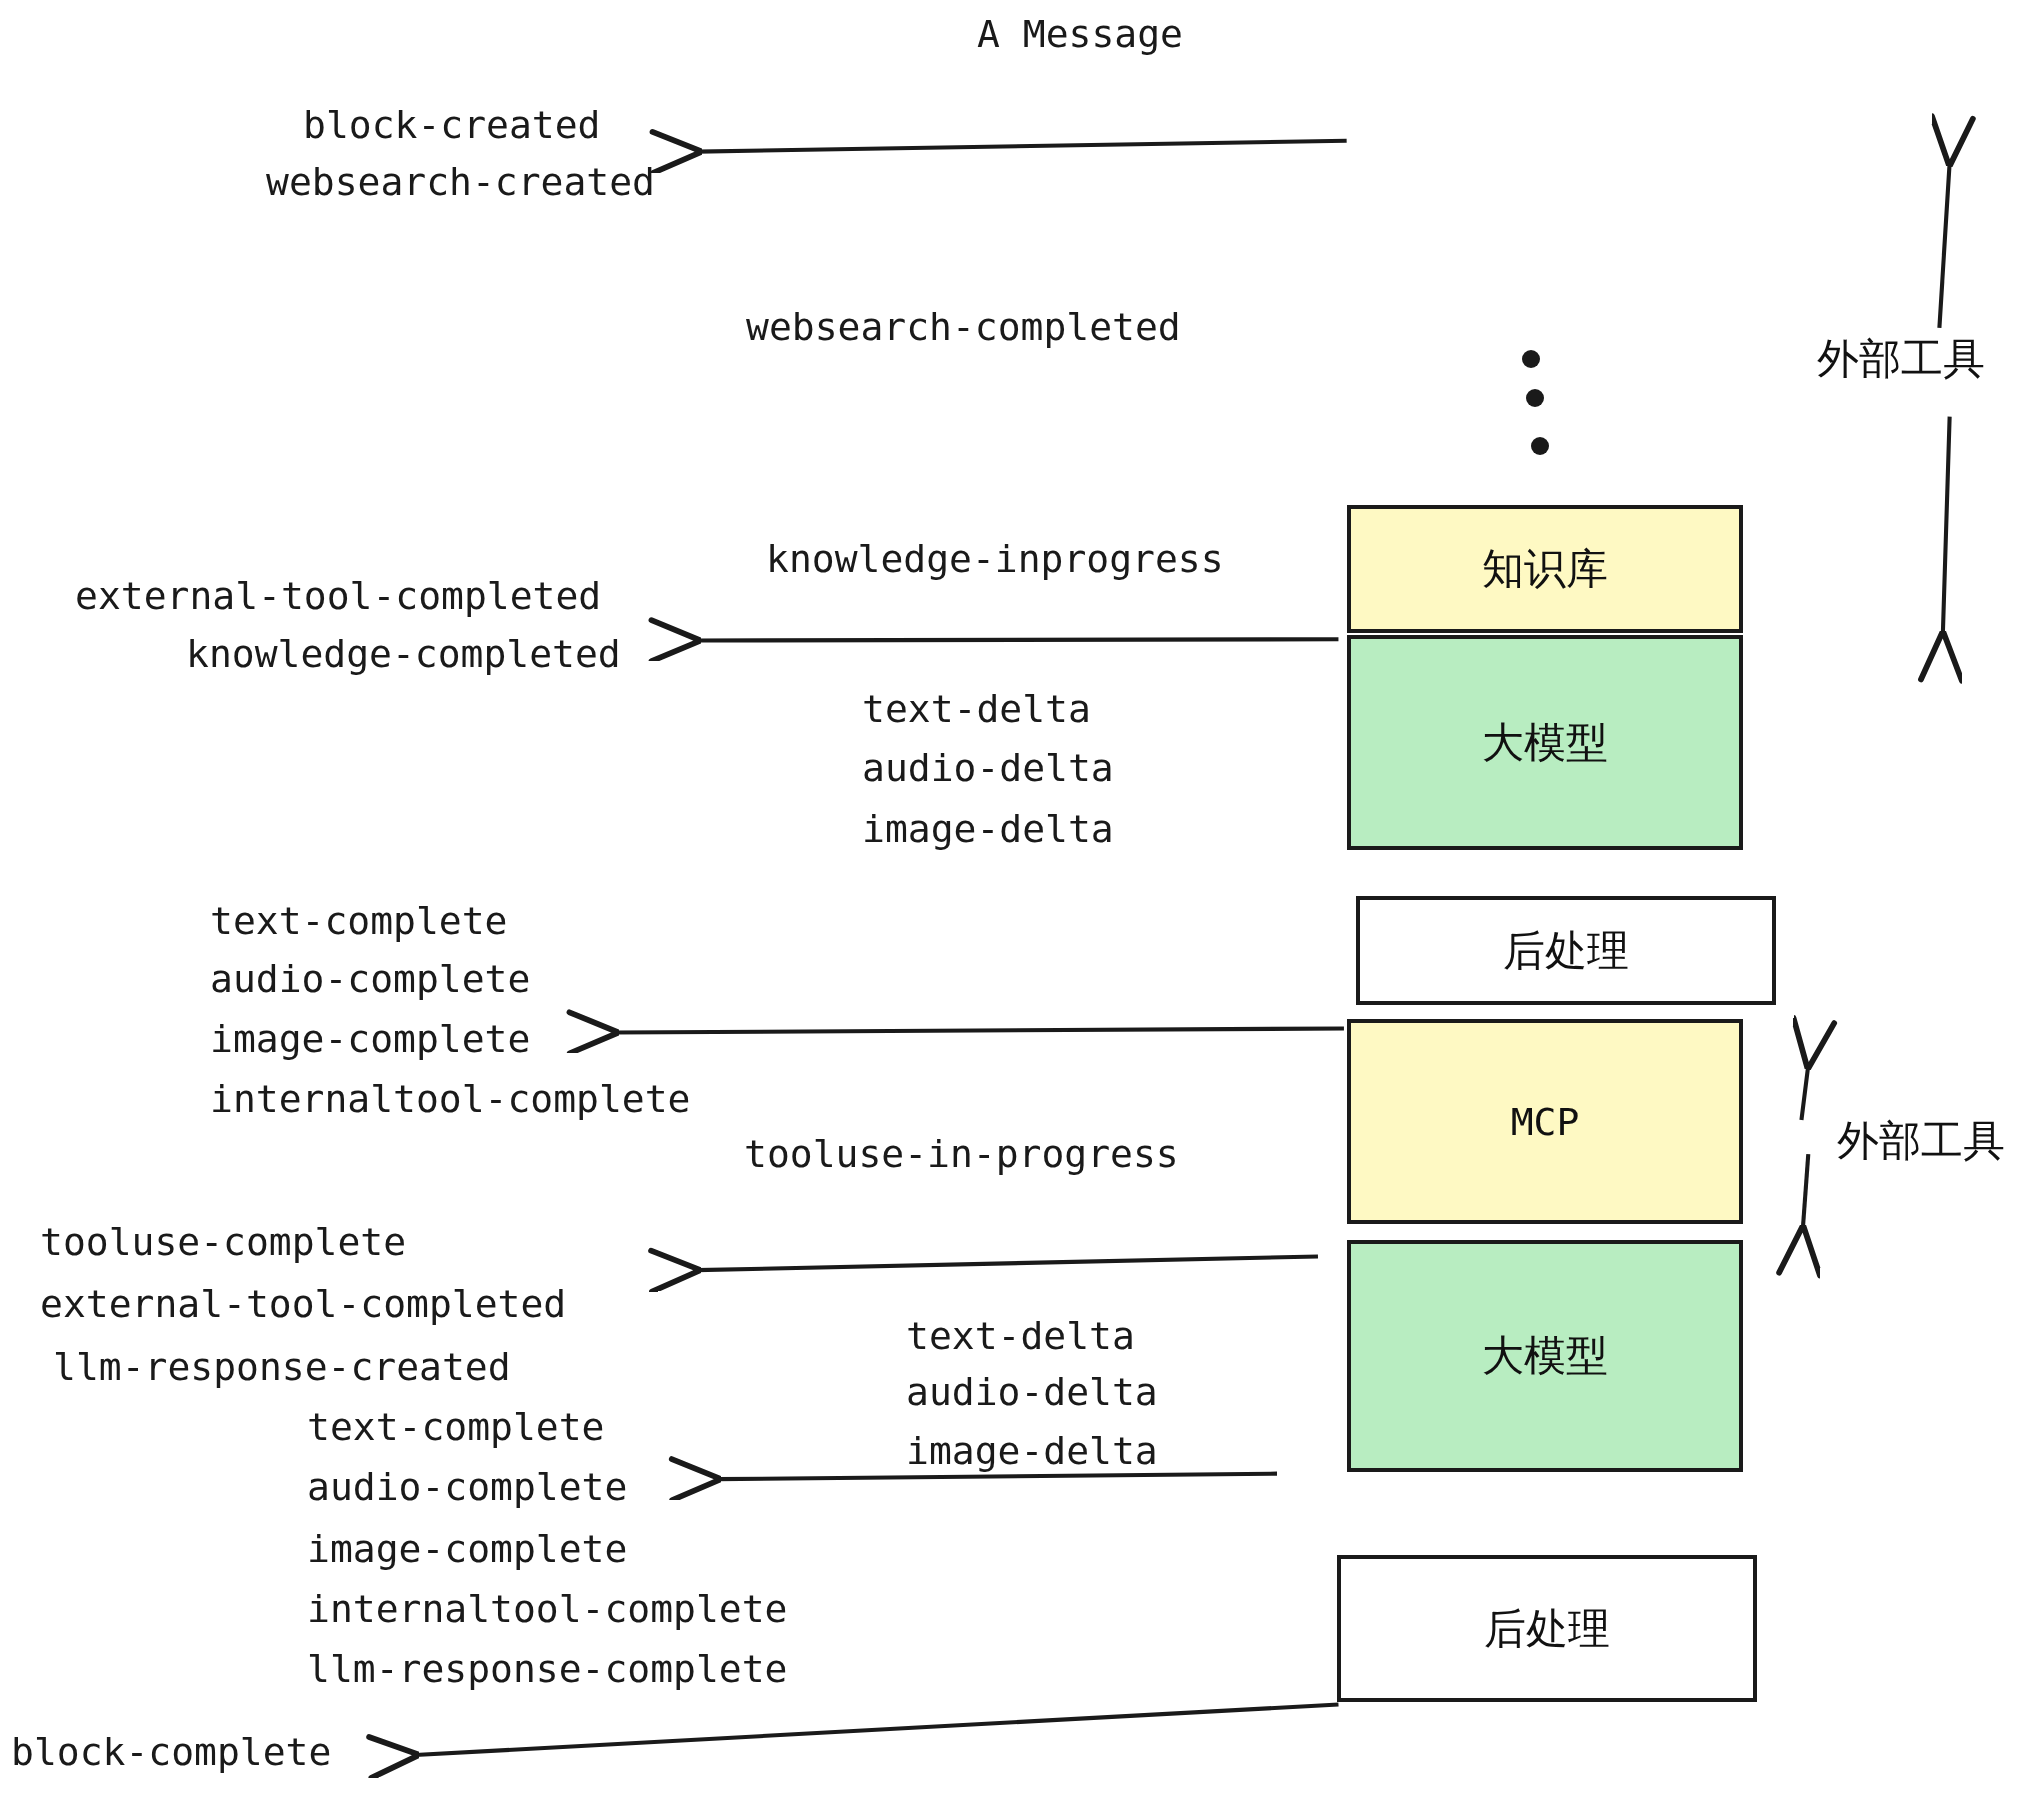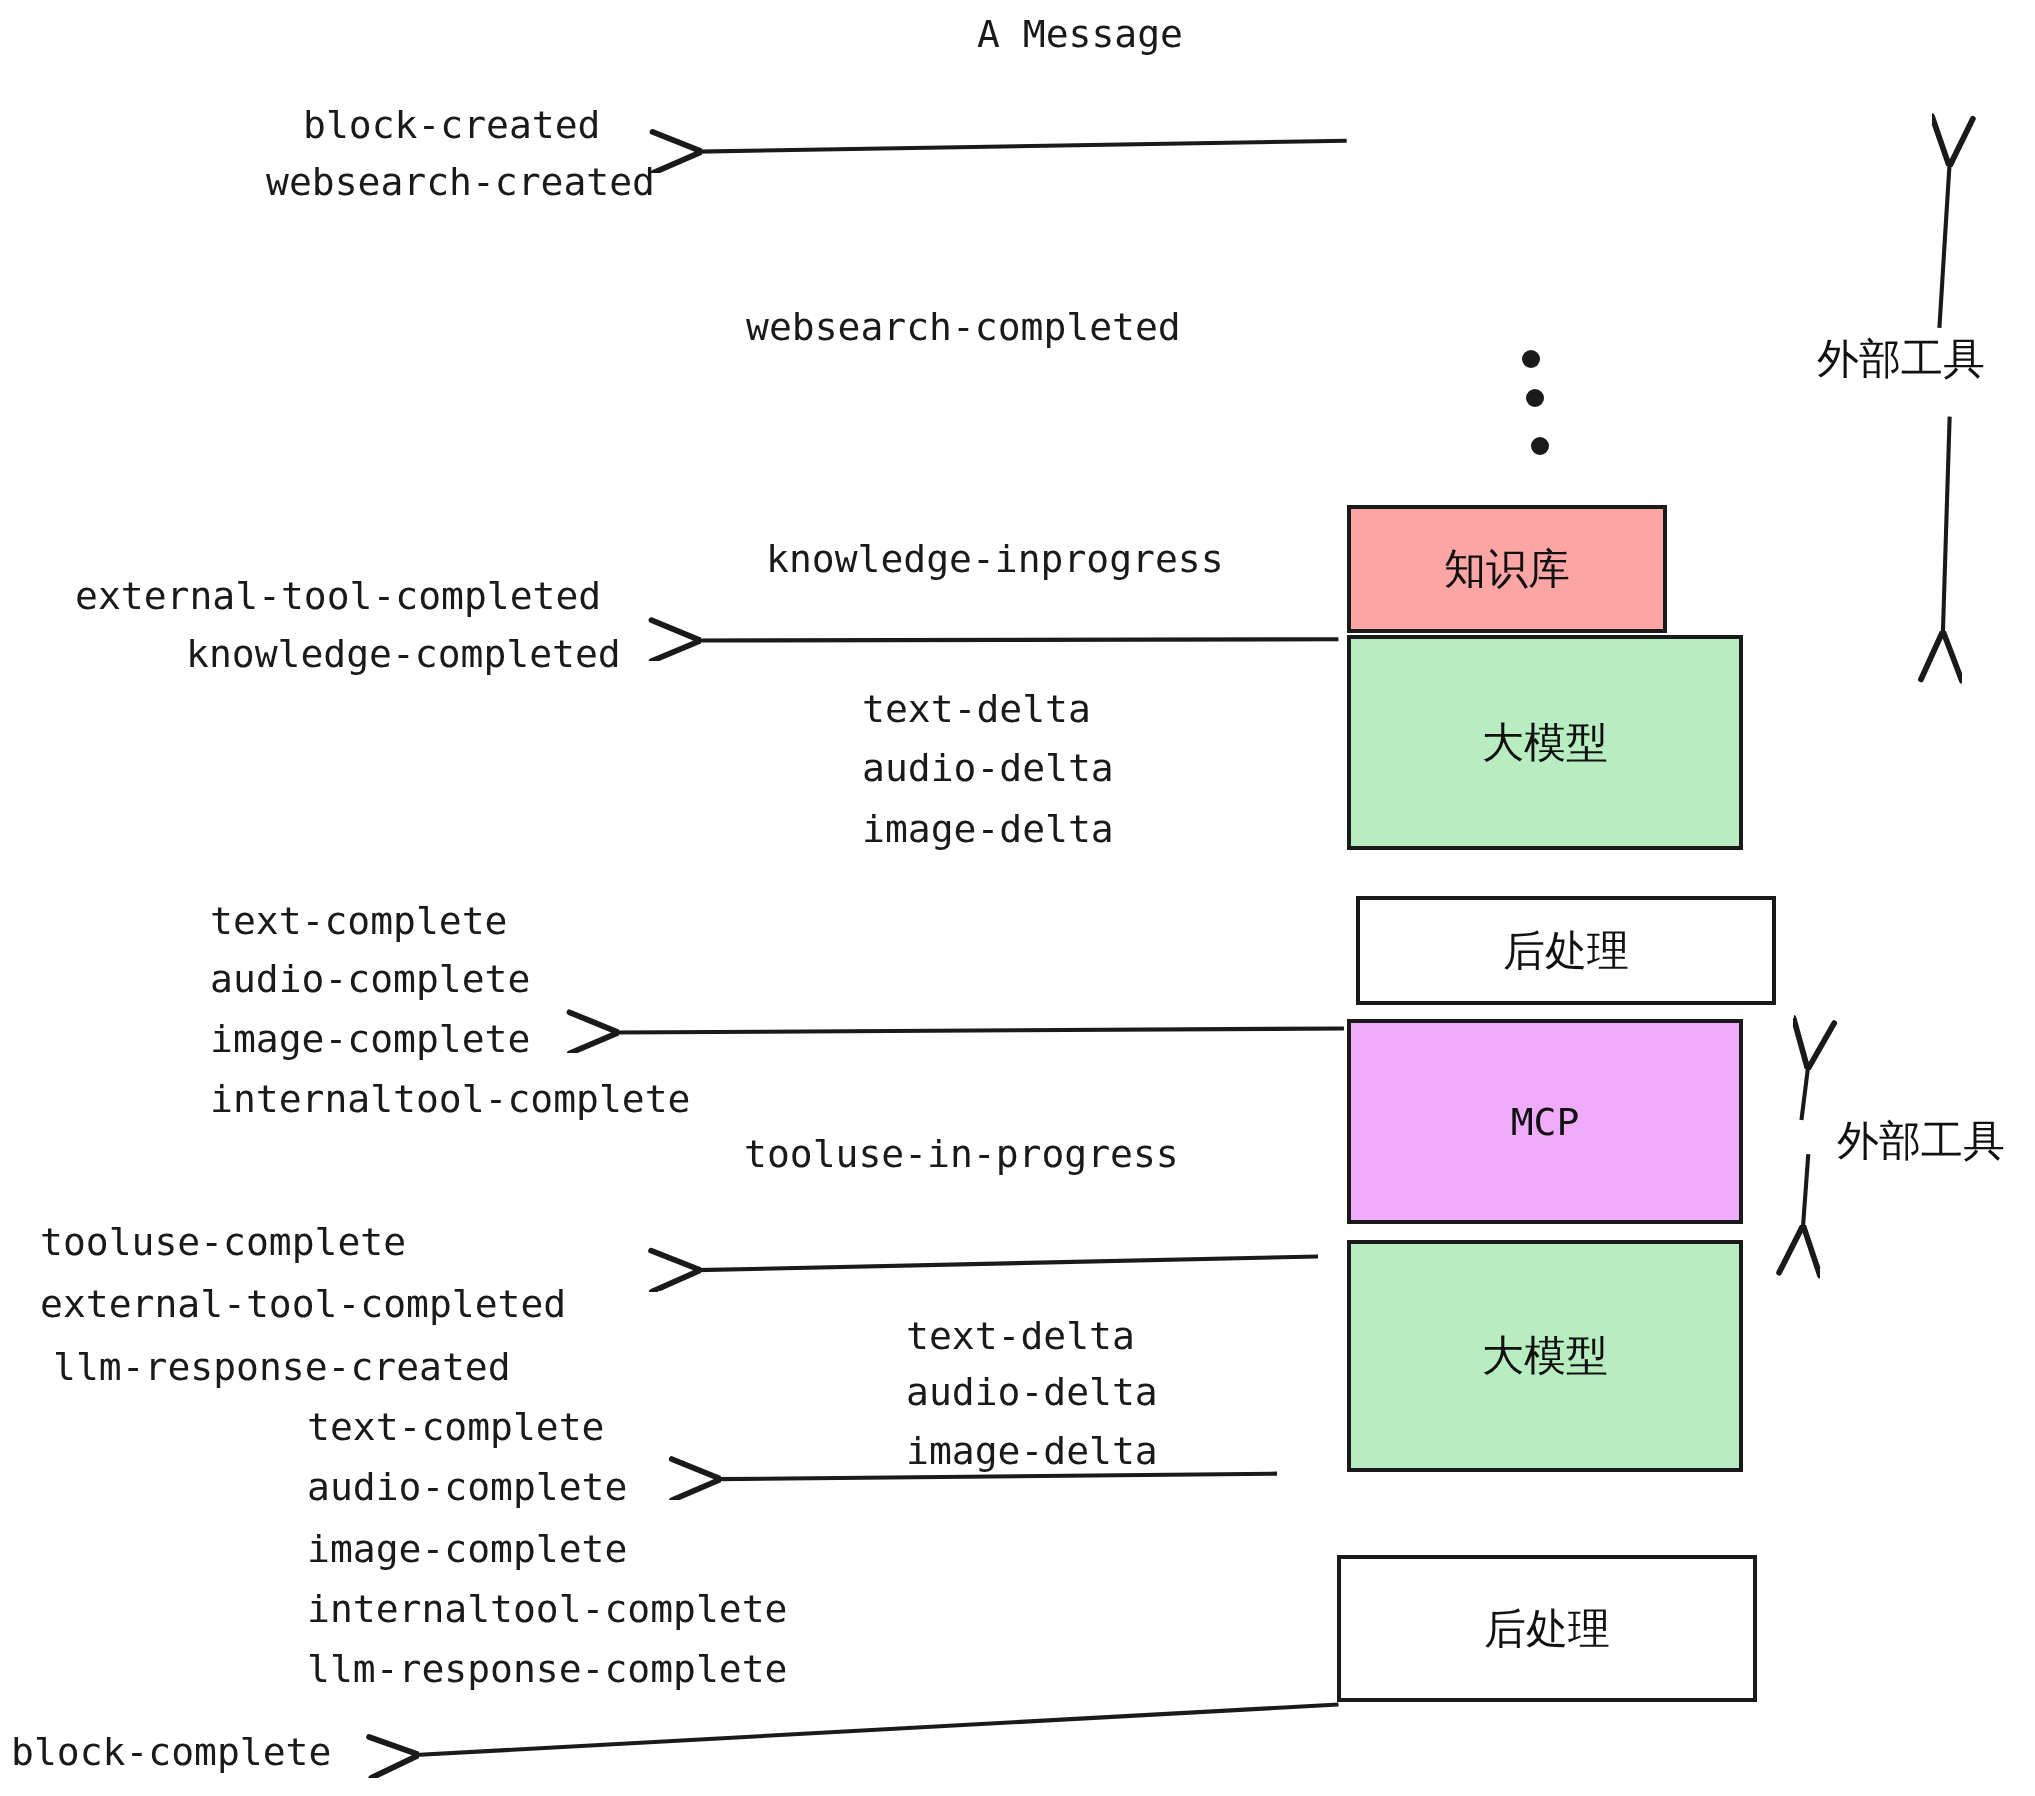--- a/index.html
+++ b/index.html
@@ -72,33 +72,33 @@
       <path d="M2855,610 L2845,930" stroke="#1a1a1a" stroke-width="6" fill="none" marker-end="url(#ahu)"></path>
     </g>
 
     <g>
       <path d="M2638,1640 L2648,1560" stroke="#1a1a1a" stroke-width="6" fill="none" marker-end="url(#ahu)"></path>
       <path d="M2648,1690 L2640,1800" stroke="#1a1a1a" stroke-width="6" fill="none" marker-end="url(#ahu)"></path>
     </g>
   </svg>
 
 
-  <div class="box" style="left:1347px;top:505px;width:320px;height:128px;background:#fca5a5;">
+  <div class="box" style="left:1347px;top:505px;width:396px;height:128px;background:#fef9c3;">
     <span>知识库</span>
   </div>
 
   <div class="box" style="left:1347px;top:635px;width:396px;height:215px;background:#B8EDC1;">
     <span>大模型</span>
   </div>
 
   <div class="box" style="left:1356px;top:896px;width:420px;height:109px;background:#FFFFFF;">
     <span>后处理</span>
   </div>
 
-  <div class="box mcp" style="left:1347px;top:1019px;width:396px;height:205px;background:#f0abfc;">
+  <div class="box mcp" style="left:1347px;top:1019px;width:396px;height:205px;background:#fef9c3;">
     <span>MCP</span>
   </div>
 
   <div class="box" style="left:1347px;top:1240px;width:396px;height:232px;background:#B8EDC1;">
     <span>大模型</span>
   </div>
 
   <div class="box" style="left:1337px;top:1555px;width:420px;height:147px;background:#FFFFFF;">
     <span>后处理</span>
   </div>

